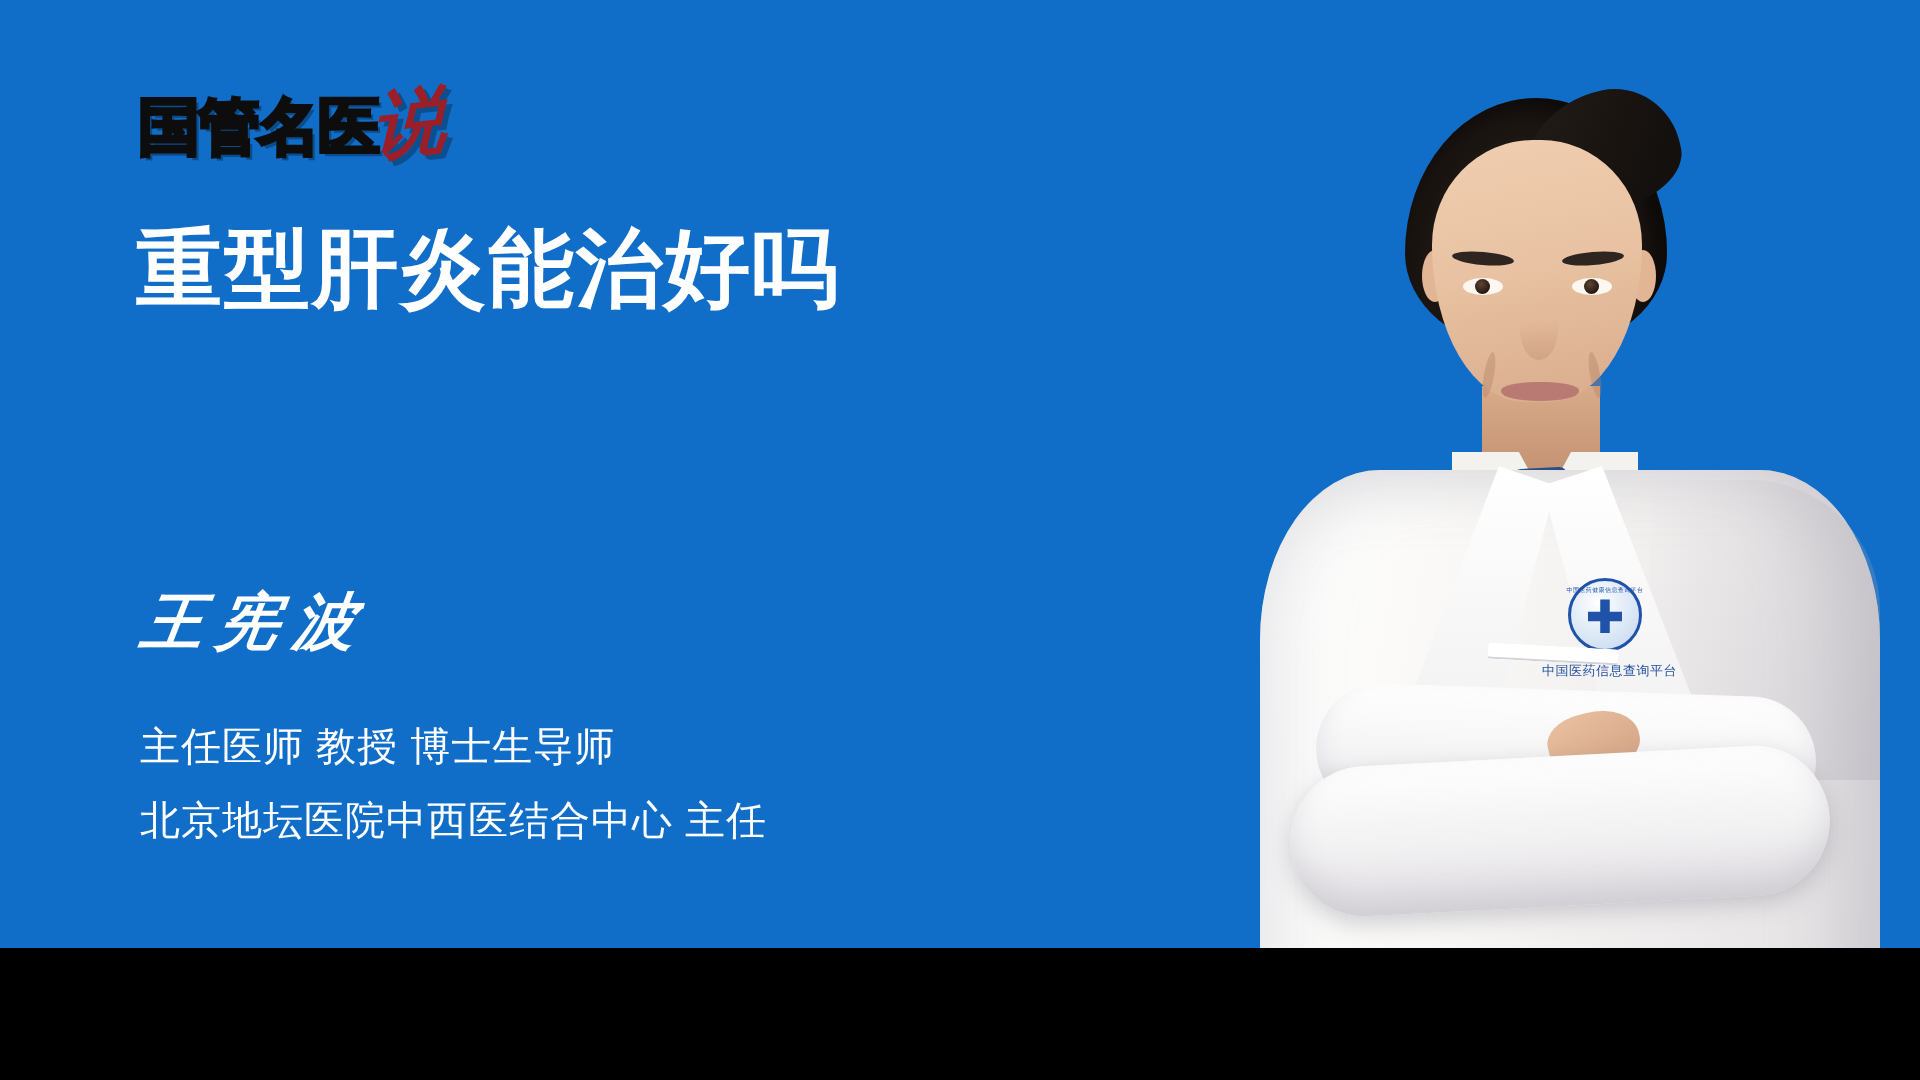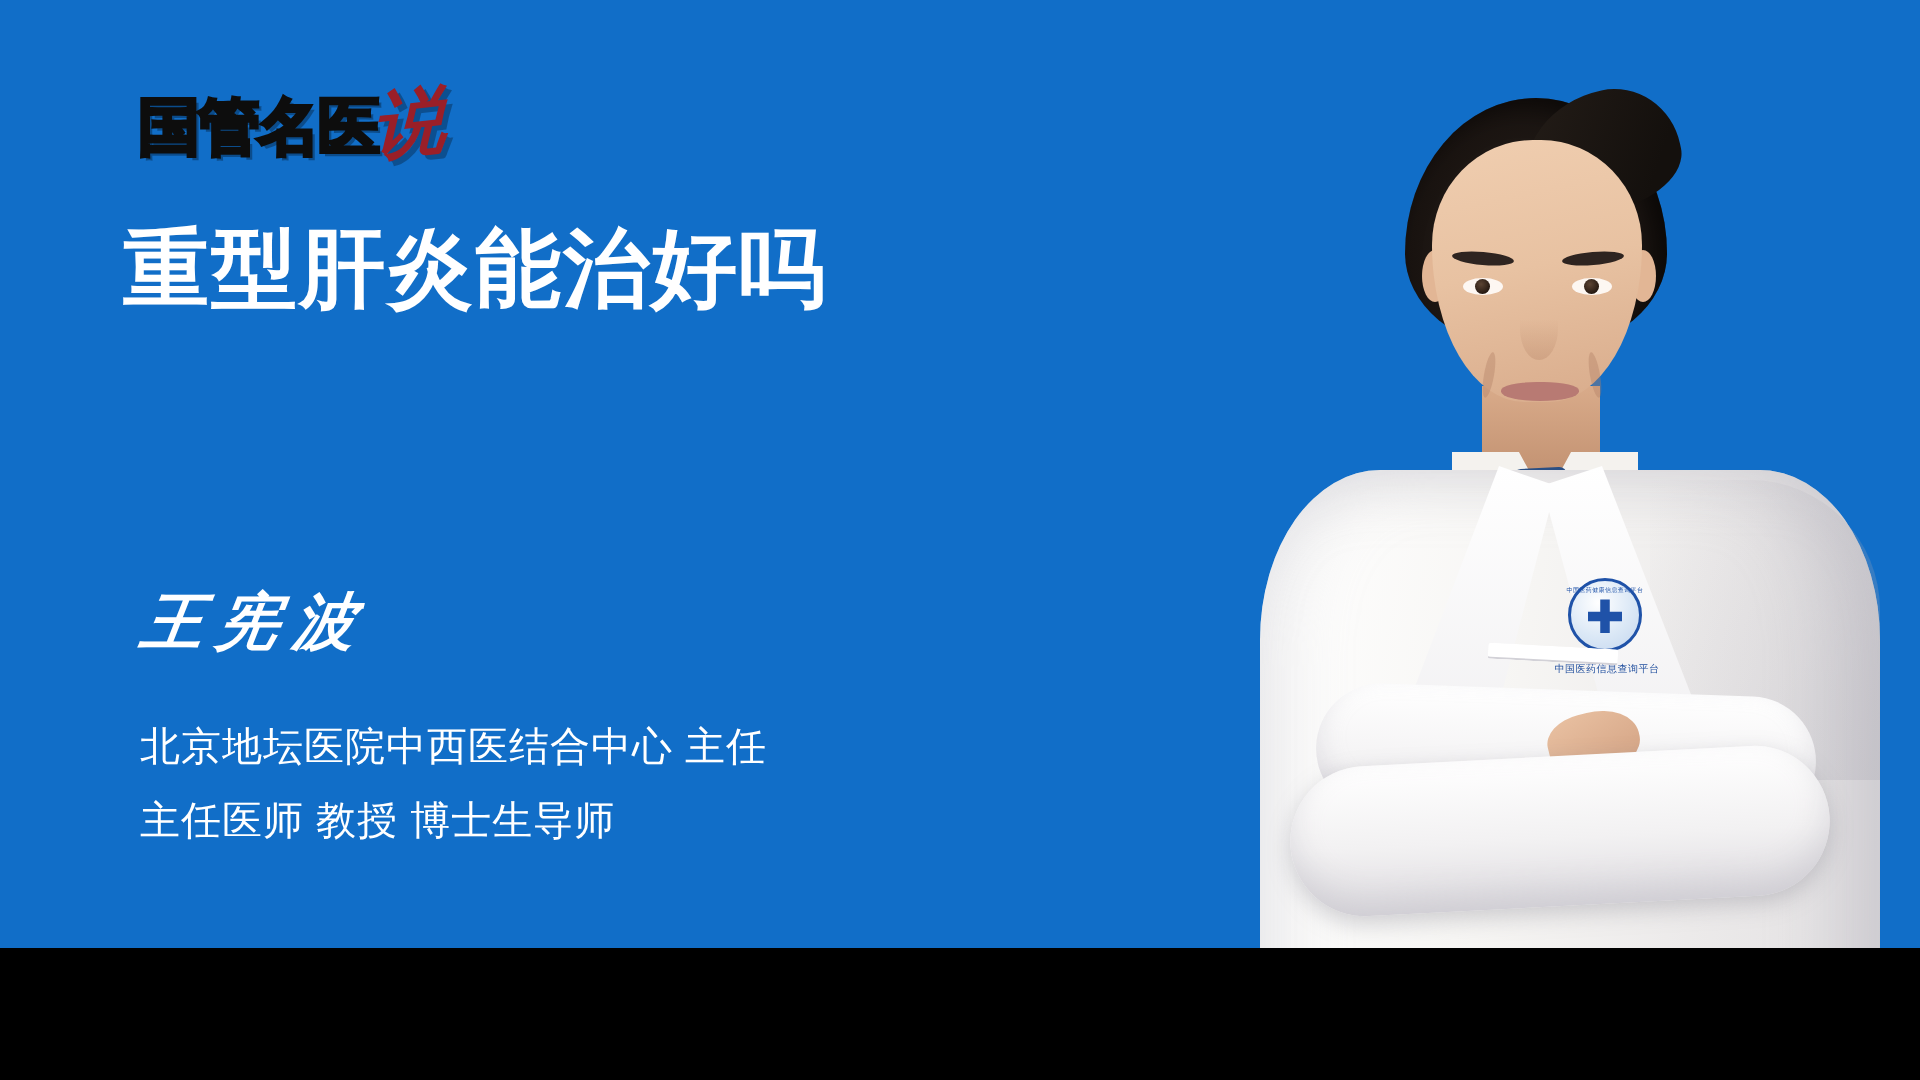--- a/index.html
+++ b/index.html
@@ -44,21 +44,21 @@
     margin-left: -6px;
     transform: rotate(-6deg) skewX(-6deg);
     transform-origin: left bottom;
     text-shadow: 5px 5px 0 rgba(0,0,0,0.28);
     font-family: "DejaVu Serif", "Liberation Serif", serif;
   }
 
   
   #title {
     position: absolute;
-    left: 123px;
+    left: 136px;
     top: 218px;
     font-size: 86px;
     line-height: 100px;
     font-weight: 700;
     color: #FFFFFF;
     letter-spacing: 2px;
     white-space: nowrap;
     text-align: center;
   }
 
@@ -348,43 +348,43 @@
     font-size: 6px;
     color: #1f52a8;
     white-space: nowrap;
     letter-spacing: 0.4px;
   }
   .badge-caption {
     position: absolute;
     left: 322px; top: 662px;
     width: 130px;
     text-align: center;
-    font-size: 10px;
+    font-size: 13px;
     color: #22509f;
     letter-spacing: 0.5px;
     white-space: nowrap;
   }
 </style>
 </head>
 <body>
 
 <div id="stage" style="background: rgb(17, 110, 200);">
 
   <div id="logo">
     <span id="logo-main">国管名医</span>
     <span id="logo-accent" style="color: rgb(154, 31, 40);">说</span>
   </div>
 
   <div id="title">重型肝炎能治好吗</div>
 
   <div id="doctor-name">王宪波</div>
 
   <div id="credentials">
+    <div class="cred-line">主任医师  教授  博士生导师</div>
     <div class="cred-line">北京地坛医院中西医结合中心  主任</div>
-    <div class="cred-line">主任医师  教授  博士生导师</div>
   </div>
 
   <div id="doctor-photo">
     <div id="photo-inner">
       <div class="hair"></div>
       <div class="hair-sweep"></div>
 
       <div class="neck"></div>
 
       <div class="ear-l"></div>

